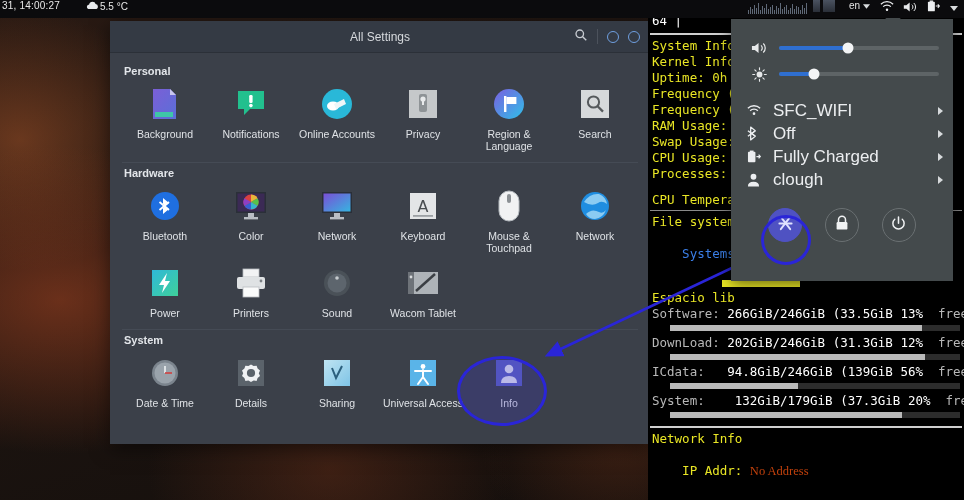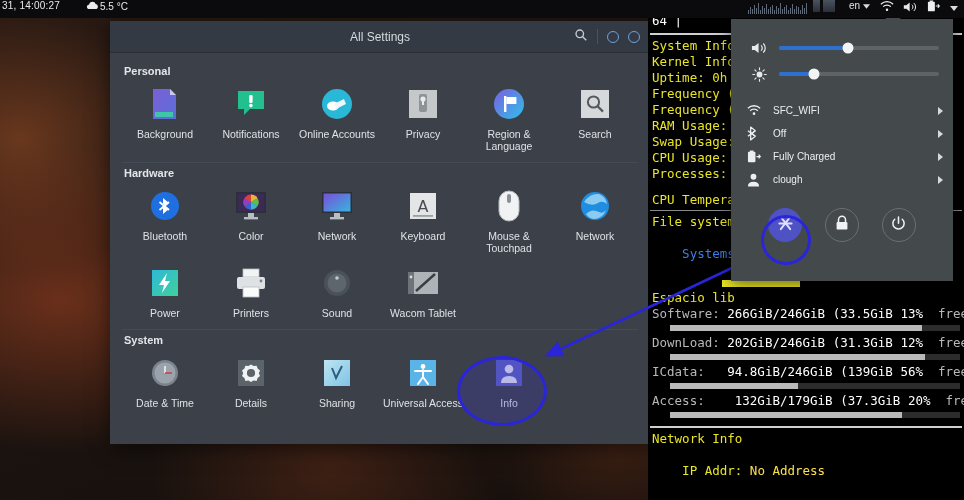--- a/index.html
+++ b/index.html
@@ -179,21 +179,21 @@
     z-index: 25;
     overflow: hidden;
   }
   #conky .prompt { padding: 3px 0 2px 4px; color:#fff; }
   #conky .prompt .caret { color:#fff; }
   .crule { height: 2px; background: #cfcfcf; margin: 2px 2px 3px 2px; }
   .crule.thin { height: 1px; background: #8a8a8a; }
   .cline { white-space: pre; padding-left: 4px; }
   .y { color: #e9e625; }
   .b { color: #3b7fe8; }
-  .r { color: #fde047; }
+  .r { color: #c2410c; font-family: Liberation Serif, serif; }
   .w { color: #ffffff; }
   .g { color: #b8b8b8; }
   .yellowbar {
     height: 7px; width: 78px;
     background: #e9e625;
     margin: 2px 0 3px 74px;
   }
   .fsbar {
     height: 6px; margin: 3px 4px 4px 22px;
     background: #2c2c2c;
@@ -242,21 +242,21 @@
     position: absolute; top: 50%;
     width: 11px; height: 11px; border-radius: 50%;
     background: #f3f4f5;
     transform: translate(-50%,-50%);
   }
   .menu-gap { height: 12px; }
   .menu-item {
     display: flex; align-items: center;
     height: 23px;
     padding: 0 10px 0 16px;
-    color: #eceef0; font-size: 10px;
+    color: #eceef0; font-size: 17px;
     font-family: "Liberation Sans", sans-serif;
   }
   .menu-item .micon {
     width: 26px; display: flex; align-items: center;
     color: #eceef0;
   }
   .menu-item .mlabel { flex: 1; }
   .menu-item .arrow {
     width: 0; height: 0;
     border-top: 4px solid transparent;
@@ -637,21 +637,21 @@
         <i style="width:88%"></i>
       </div>
   </div>
   <div>
     <div class="cline g"><span>ICdata:</span>   <span class="w">94.8GiB</span><span class="w">/</span><span class="w">246GiB</span> <span class="w">(139GiB</span> <span class="w">56%</span>  <span class="g">free)</span></div>
     <div class="fsbar">
         <i style="width:44%"></i>
       </div>
   </div>
   <div>
-    <div class="cline g"><span>Access:</span>    <span class="w">132GiB</span><span class="w">/</span><span class="w">179GiB</span> <span class="w">(37.3GiB</span> <span class="w">20%</span>  <span class="g">free)</span></div>
+    <div class="cline g"><span>System:</span>    <span class="w">132GiB</span><span class="w">/</span><span class="w">179GiB</span> <span class="w">(37.3GiB</span> <span class="w">20%</span>  <span class="g">free)</span></div>
     <div class="fsbar">
         <i style="width:80%"></i>
       </div>
   </div>
 
   <div class="crule" style="margin-top:8px"></div>
   <div class="cline y">Network Info</div>
   <div class="cline">
     <span class="y">IP Addr:</span> <span class="r">No Address</span>
   </div>

